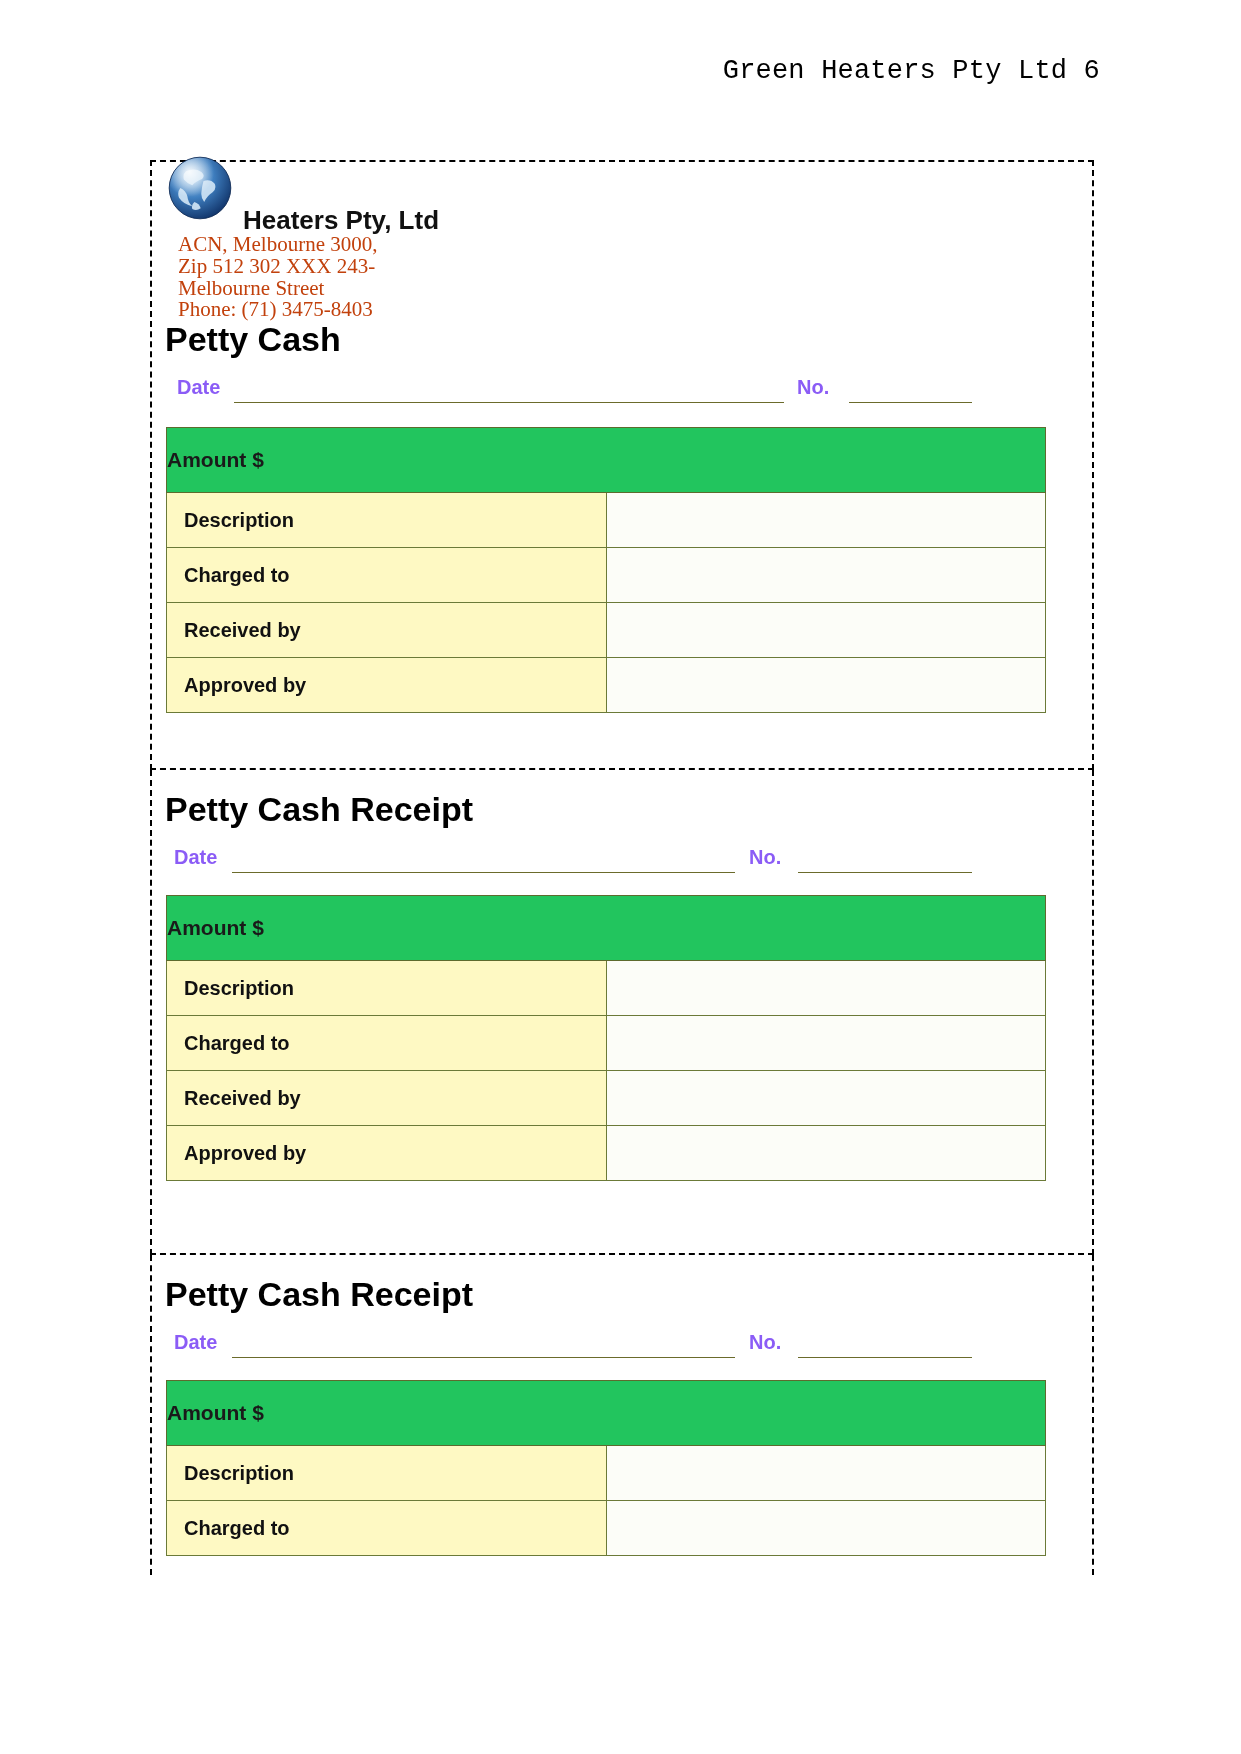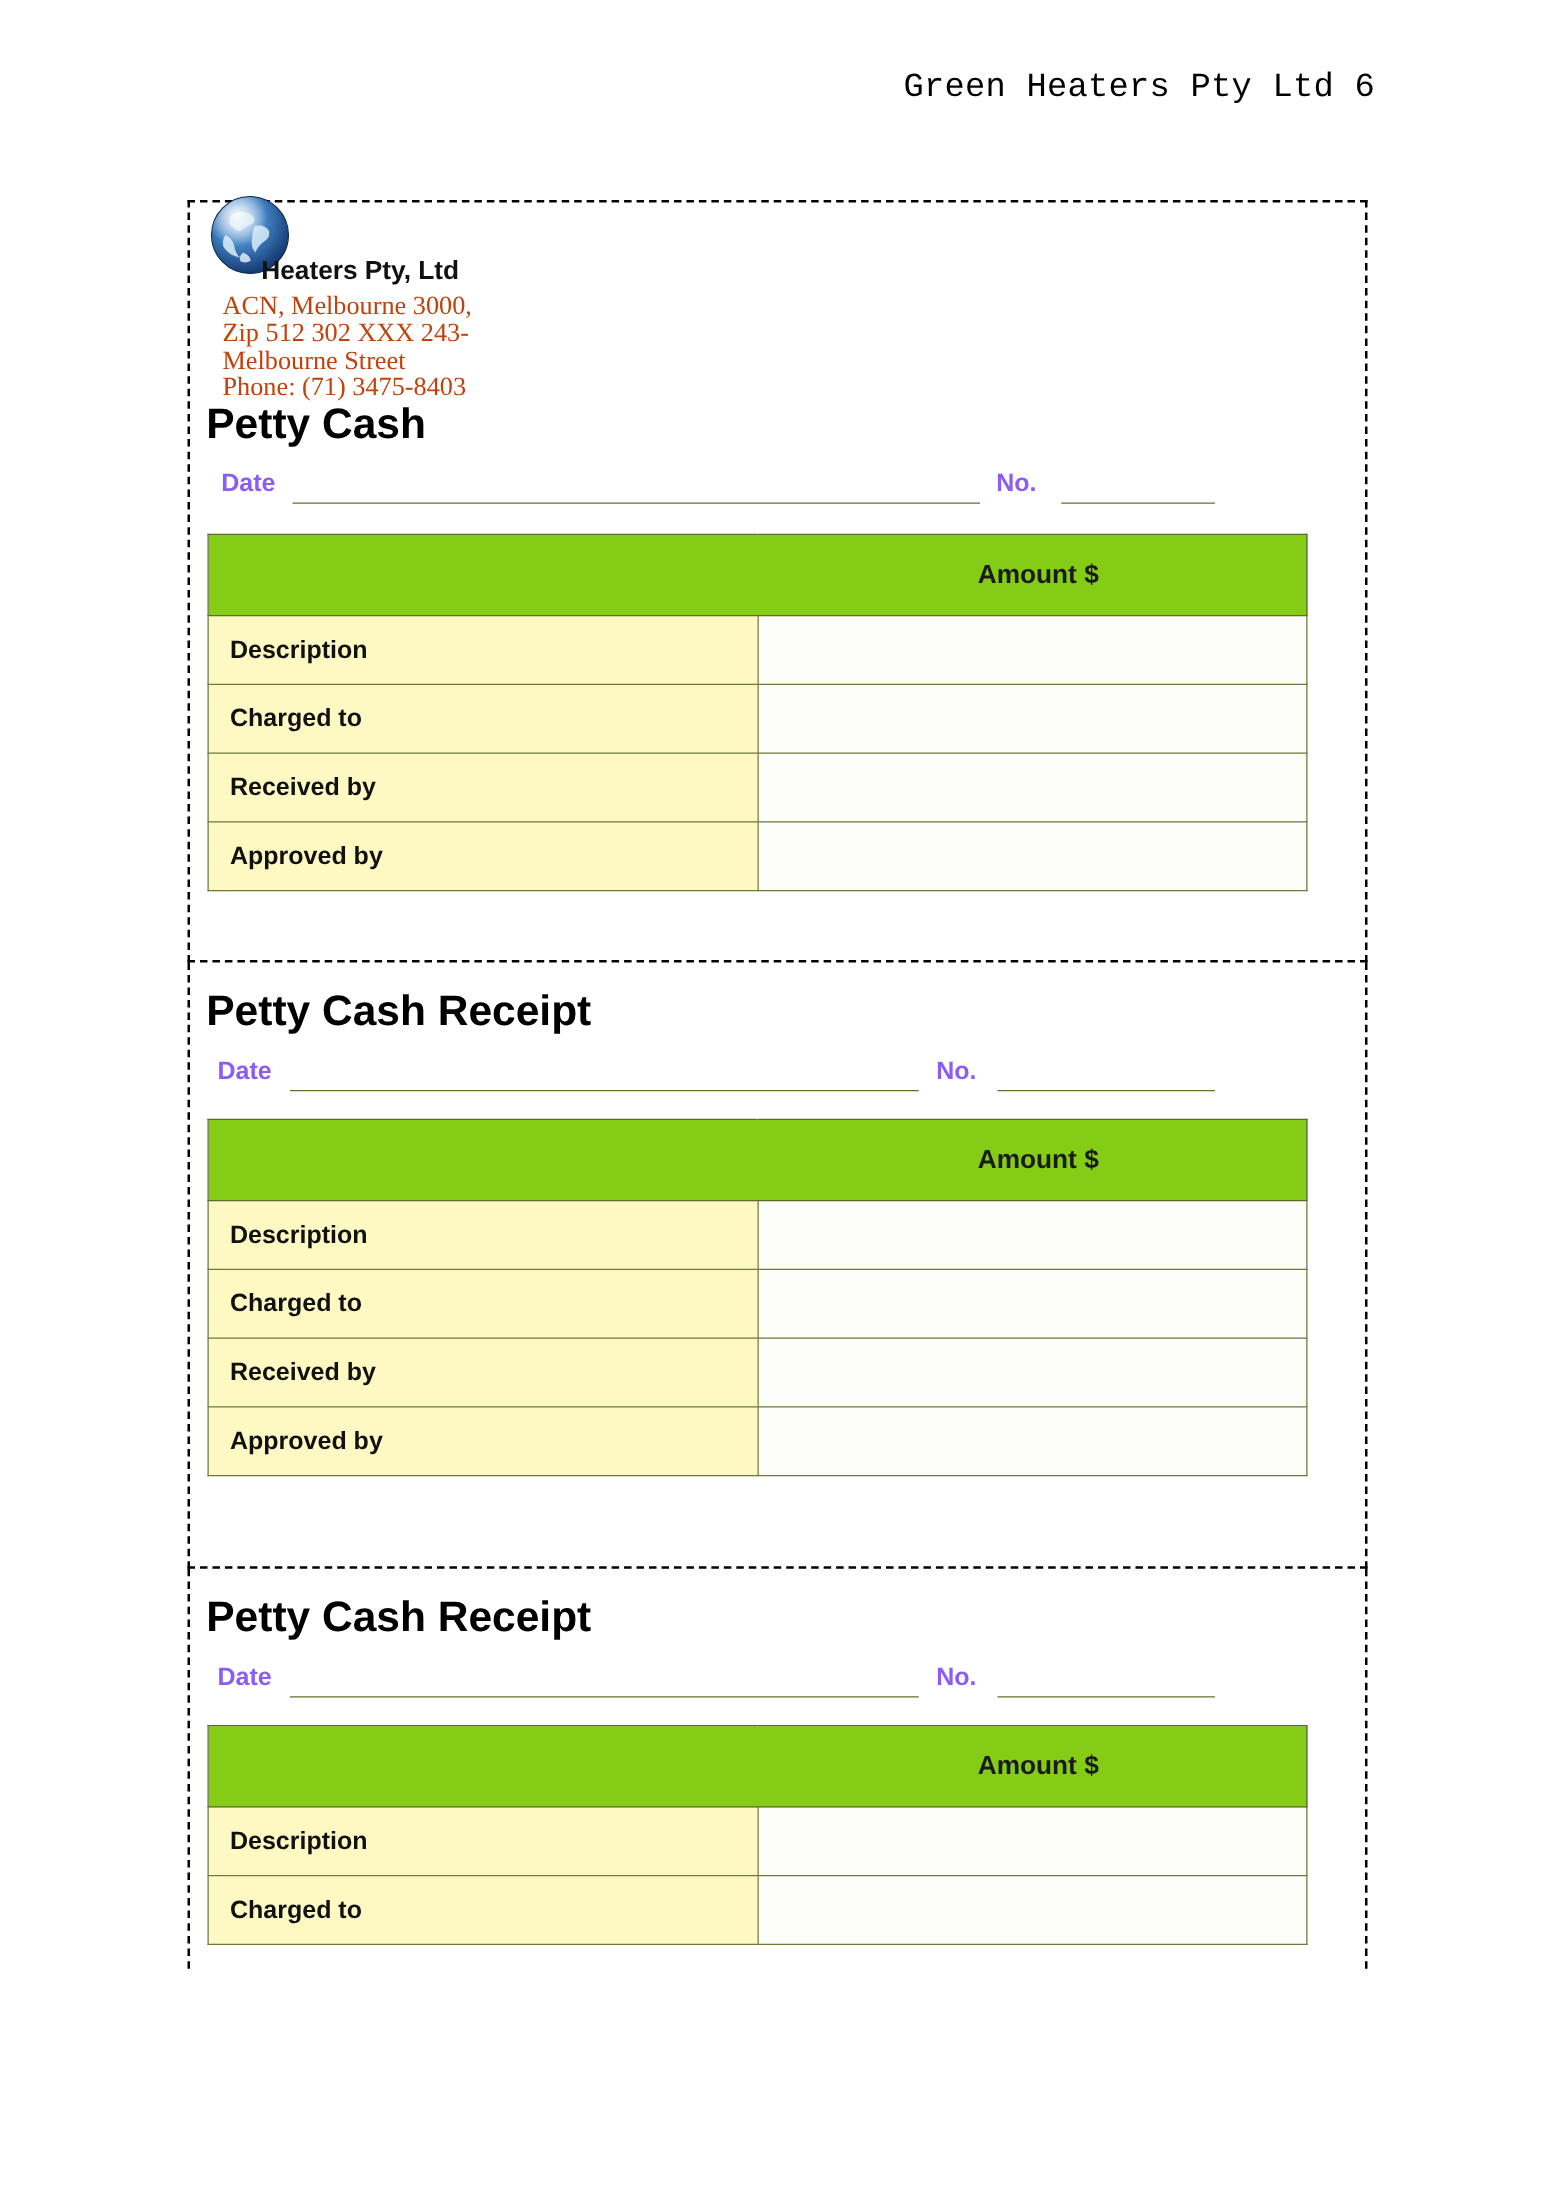--- a/index.html
+++ b/index.html
@@ -59,25 +59,25 @@
   }
   .globe-logo {
     position: absolute;
     left: 0px;
     top: -9px;
     width: 70px;
     height: 70px;
   }
   .company-name {
     position: absolute;
-    left: 44px;
+    left: 78px;
     top: 43px;
     font-family: "Liberation Sans", sans-serif;
     font-weight: bold;
-    font-size: 21px;
+    font-size: 26px;
     color: #111111;
     white-space: nowrap;
   }
   .company-address {
     position: absolute;
     left: 13px;
     top: 72px;
     font-family: "Liberation Serif", serif;
     font-size: 21px;
     line-height: 21.8px;
@@ -148,24 +148,24 @@
   .tbl-s2 { top: 125px; }
   .tbl-s3 { top: 125px; }
 
   .receipt-table td {
     border: 1.4px solid #6b7a38;
     padding: 0;
     height: 54px;
     vertical-align: middle;
   }
   .receipt-table .amount-header-cell {
-    background: #84cc16;
+    background: #22c55e;
     border: 1.6px solid #5d6b2e;
     height: 64px;
-    text-align: right;
+    text-align: left;
     padding-right: 166px;
     font-family: "Liberation Sans", sans-serif;
     font-weight: bold;
     font-size: 21px;
     color: #1a1a1a;
   }
   .receipt-table .label-cell {
     width: 186px;
     padding-left: 17px;
     font-family: "Liberation Sans", sans-serif;

